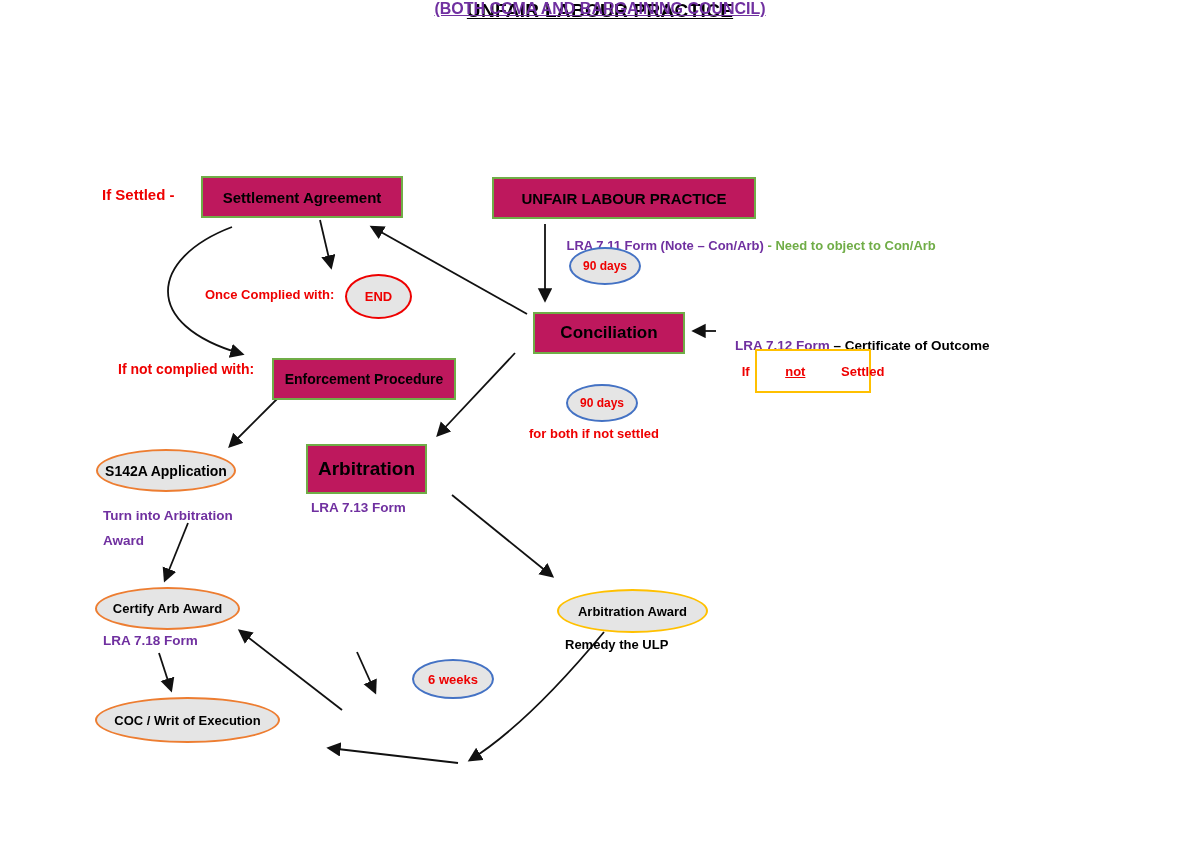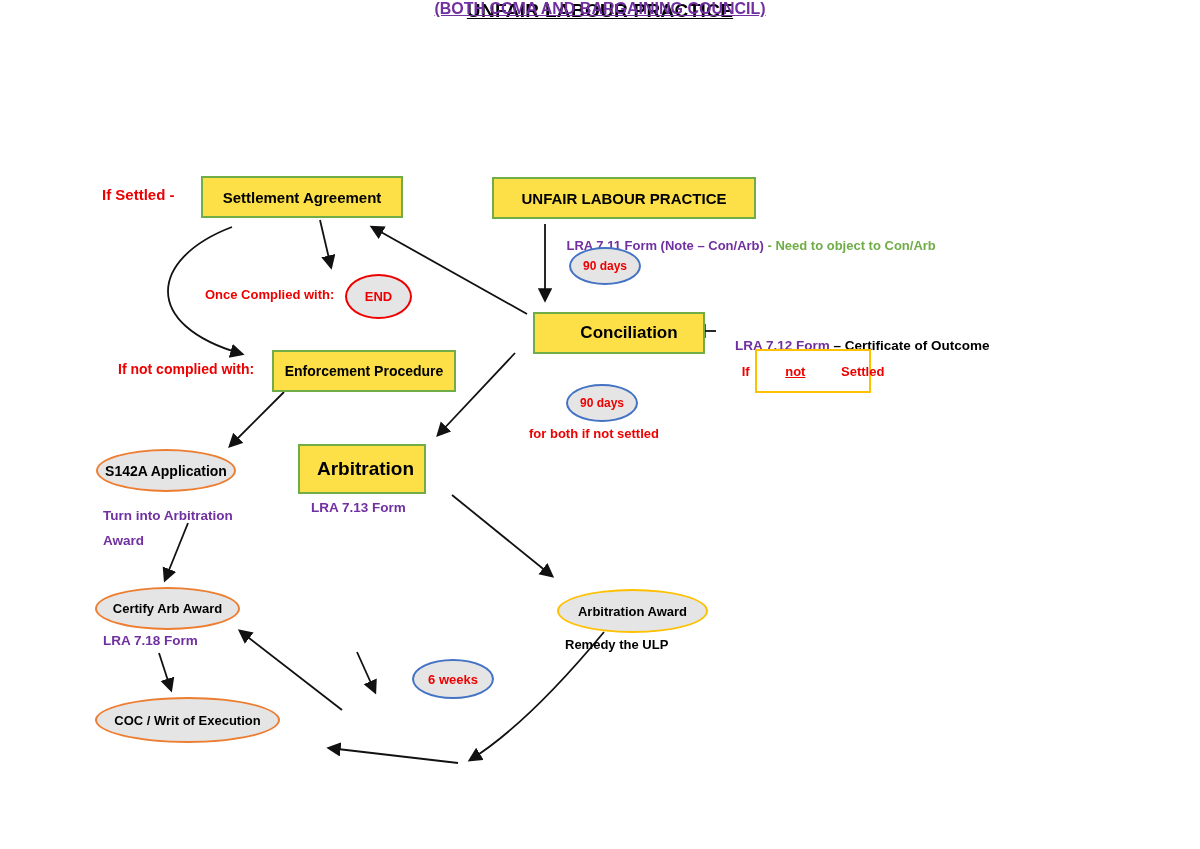--- a/index.html
+++ b/index.html
@@ -11,37 +11,37 @@
     position:relative;width:1200px;height:849px;background:#ffffff;
     font-family:"Liberation Sans", sans-serif;font-weight:bold;color:#000;
     overflow:hidden;
   }
   .abs{position:absolute;}
   .arrows{left:0;top:0;}
   .title{left:0;top:103;width:1200px;text-align:center;font-size:19px;
          text-decoration:underline;letter-spacing:.3px;color:#000;}
   .subtitle{left:0;top:145;width:1200px;text-align:center;font-size:16px;
             text-decoration:underline;color:var(--purple);}
-  .gbox{border:2px solid var(--box-green);background:#fde047;display:flex;
+  .gbox{border:2px solid var(--box-green);background:#be185d;display:flex;
         align-items:center;justify-content:center;text-align:center;white-space:pre;}
   .ybox{border:2px solid var(--gold);background:#fff;display:flex;
         align-items:center;justify-content:center;white-space:pre;color:var(--red);}
   .ell{border-radius:50%;background:#e5e5e5;display:flex;align-items:center;
        justify-content:center;white-space:nowrap;}
   .ell.blue{border:2px solid var(--blue);color:var(--red);}
   .ell.redln{border:2px solid var(--red);color:var(--red);}
   .ell.orange{border:2px solid var(--orange);color:#000;}
   .ell.gold{border:2px solid var(--gold);color:#000;}
   .lbl{white-space:pre;}
   .red{color:var(--red);} .purple{color:var(--purple);}
   .greentx{color:var(--box-green);} .black{color:#000;}
   .u{text-decoration:underline;}
   .fs12{font-size:12px;} .fs125{font-size:14px;} .fs13{font-size:13px;}
-  .fs135{font-size:13.5px;} .fs14{font-size:14px;} .fs15{font-size:15px;}
-  .fs17{font-size:17px;padding-left:20px;} .fs19{font-size:19px;}
+  .fs135{font-size:13.5px;} .fs14{font-size:14px;margin-top:8px;} .fs15{font-size:15px;}
+  .fs17{font-size:17px;} .fs19{font-size:19px;}
 </style>
 </head>
 <body>
 
 <div class="canvas">
 
   <svg class="abs arrows" width="1200" height="849">
     <defs>
       <marker id="ah" markerWidth="9" markerHeight="9" refX="6.5" refY="4" orient="auto">
         <path d="M0,0 L8,4 L0,8 z" fill="#111"></path>
@@ -109,21 +109,21 @@
   <div class="abs gbox fs14" style="left:272px;top:350px;width:180px;height:38px;">
     <span>Enforcement Procedure</span>
   </div>
 
   <div class="abs ell blue fs12" style="left:566px;top:384px;width:68px;height:34px;">
     <span>90 days</span>
   </div>
 
   <div class="abs lbl red fs13" style="left:529px;top:426px;">for both if not settled</div>
 
-  <div class="abs gbox fs19" style="left:298px;top:444px;width:117px;height:46px;padding-left:7px;">
+  <div class="abs gbox fs19" style="left:306px;top:444px;width:117px;height:46px;">
     <span>Arbitration</span>
   </div>
 
   <div class="abs lbl purple fs135" style="left:311px;top:500px;">LRA 7.13 Form</div>
 
   <div class="abs ell orange fs125" style="left:96px;top:449px;width:136px;height:39px;">
     <span>S142A Application</span>
   </div>
 
   <div class="abs lbl purple fs135" style="left:103px;top:500px;margin-top:8px;">Turn into Arbitration</div>

